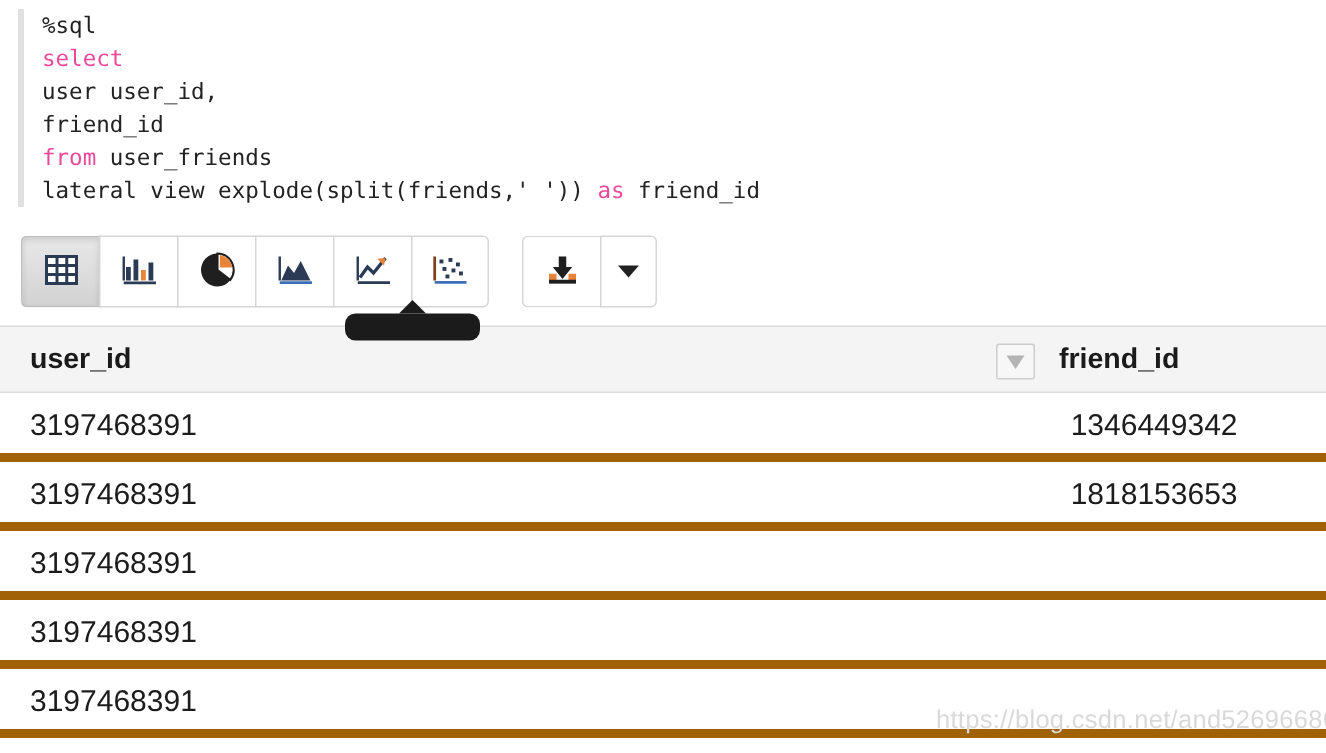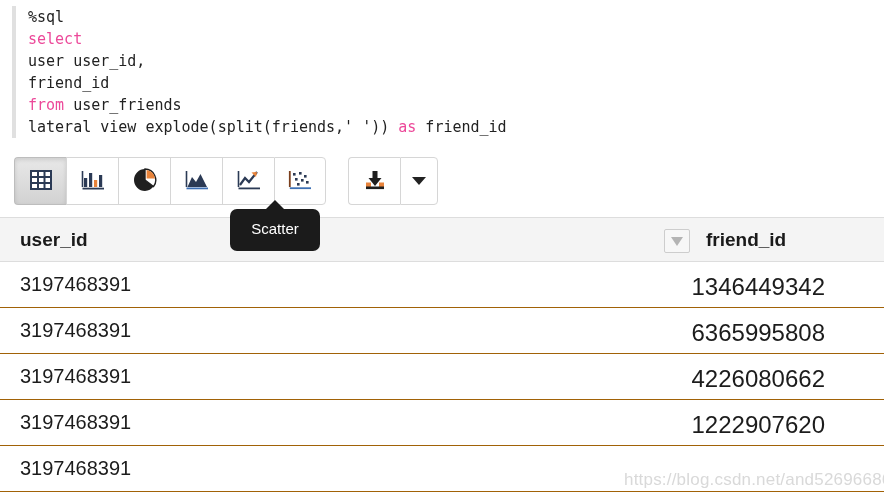--- a/index.html
+++ b/index.html
@@ -124,30 +124,30 @@
     cursor: pointer;
   }
   .filter-tri {
     width: 0; height: 0;
     border-left: 6px solid transparent;
     border-right: 6px solid transparent;
     border-top: 9px solid #b4b4b4;
   }
   .trow {
     height: 46px;
-    border-bottom: 1px solid #a16207;
+    border-bottom: 6px solid #a16207;
     position: relative;
   }
   .cell-user {
     position: absolute; left: 20px; top: 11px;
     font-size: 20px; color: #1c1c1c;
   }
   .cell-friend {
     position: absolute; right: 59px; top: 11px;
-    font-size: 24px; color: #1c1c1c;
+    font-size: 20px; color: #1c1c1c;
   }
 
   
   .watermark {
     position: absolute;
     left: 624px; top: 470px;
     font-size: 17px;
     color: #d9d9d9;
     letter-spacing: .2px;
     white-space: nowrap;
@@ -256,47 +256,44 @@
         </span>
       </button>
       <button class="dbtn second">
         <span class="caret"></span>
       </button>
     </div>
   </div>
 
   <div class="tooltip">
     <span class="arrow"></span>
-    <div>Scatter</div>
   </div>
 
   <div class="tbl">
     <div class="thead">
       <span class="th-user">user_id</span>
       <span class="filter-btn">
         <span class="filter-tri"></span>
       </span>
       <span class="th-friend">friend_id</span>
     </div>
     <div id="rows-host">
         <div class="trow">
           <span class="cell-user">3197468391</span>
           <span class="cell-friend">1346449342</span>
         </div>
         <div class="trow">
           <span class="cell-user">3197468391</span>
-          <span class="cell-friend">6365995808</span>
-        </div>
-        <div class="trow">
-          <span class="cell-user">3197468391</span>
-          <span class="cell-friend">4226080662</span>
-        </div>
-        <div class="trow">
-          <span class="cell-user">3197468391</span>
-          <span class="cell-friend">1222907620</span>
+          <span class="cell-friend">1818153653</span>
+        </div>
+        <div class="trow">
+          <span class="cell-user">3197468391</span>
+        </div>
+        <div class="trow">
+          <span class="cell-user">3197468391</span>
         </div>
         <div class="trow">
           <span class="cell-user">3197468391</span>
         </div>
       </div>
   </div>
 
   <div class="watermark">https://blog.csdn.net/and52696686</div>
 
 </div>

